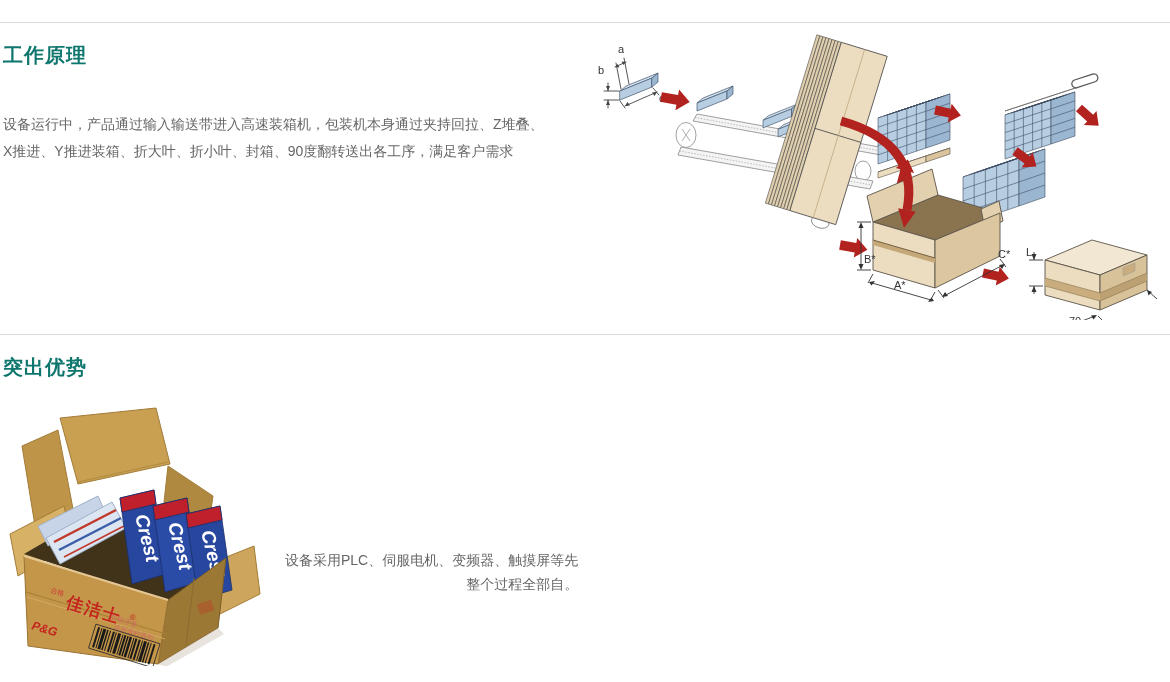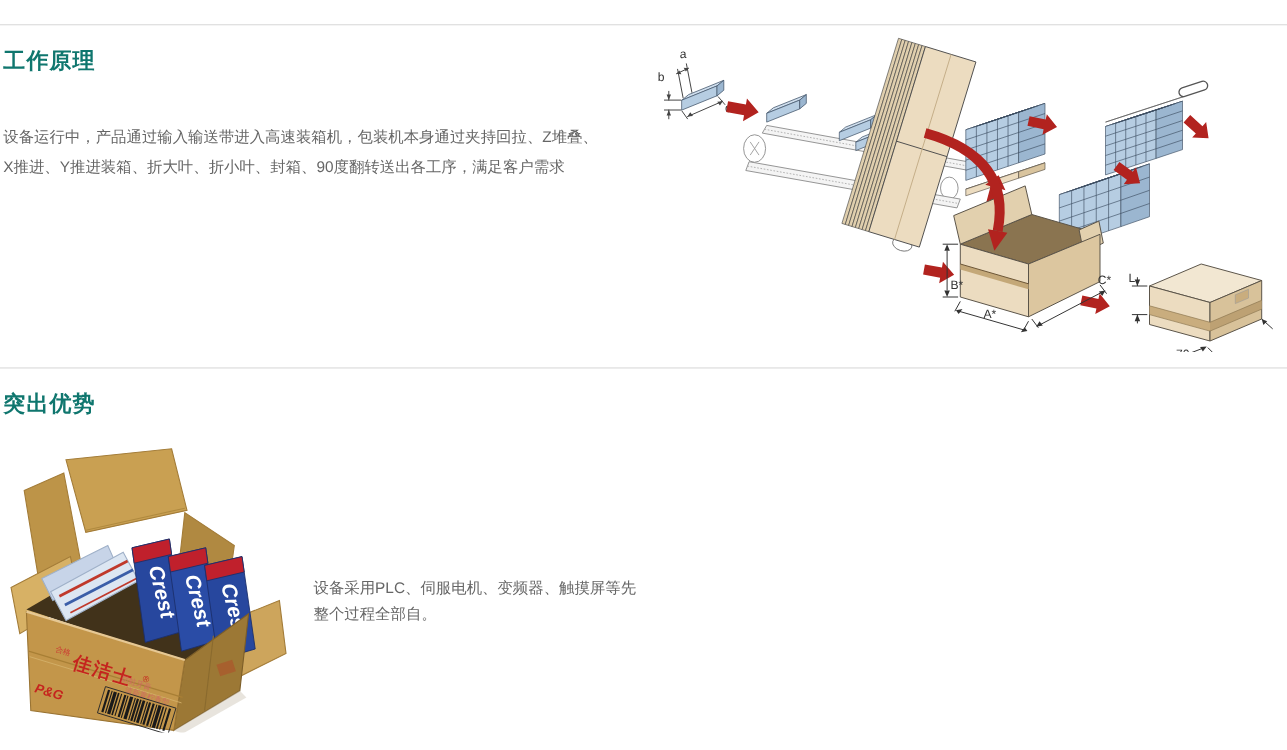--- a/index.html
+++ b/index.html
@@ -11,21 +11,21 @@
   .hr-top{top:22px;}
   .hr-mid{top:334px;}
   .sec-title{
     position:absolute;left:3px;margin:0;
     font-size:20px;font-weight:bold;color:#0f766e;letter-spacing:1px;
   }
   .title-principle{top:42px;}
   .title-advantage{top:354px;}
   .para{position:absolute;font-size:14px;color:#666;margin-top:20px;}
   .para-principle{left:3px;top:91px;line-height:26.6px;}
-  .para-advantage{left:285px;top:503px;line-height:23.6px;}
+  .para-advantage{left:285px;top:529px;line-height:23.6px;text-align:right;}
   .pline{display:block;white-space:nowrap;}
   .diagram-svg{position:absolute;left:585px;top:25px;}
   .photo-svg{position:absolute;left:8px;top:406px;}
   svg text{font-family:"Liberation Sans","DejaVu Sans",sans-serif;}
   .dim-label{font-size:11px;fill:#333;}
 </style>
 </head>
 <body>
 
 <div class="hr hr-top"></div>

